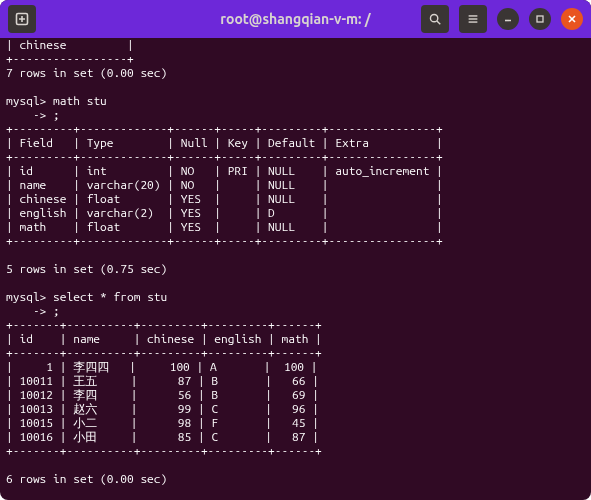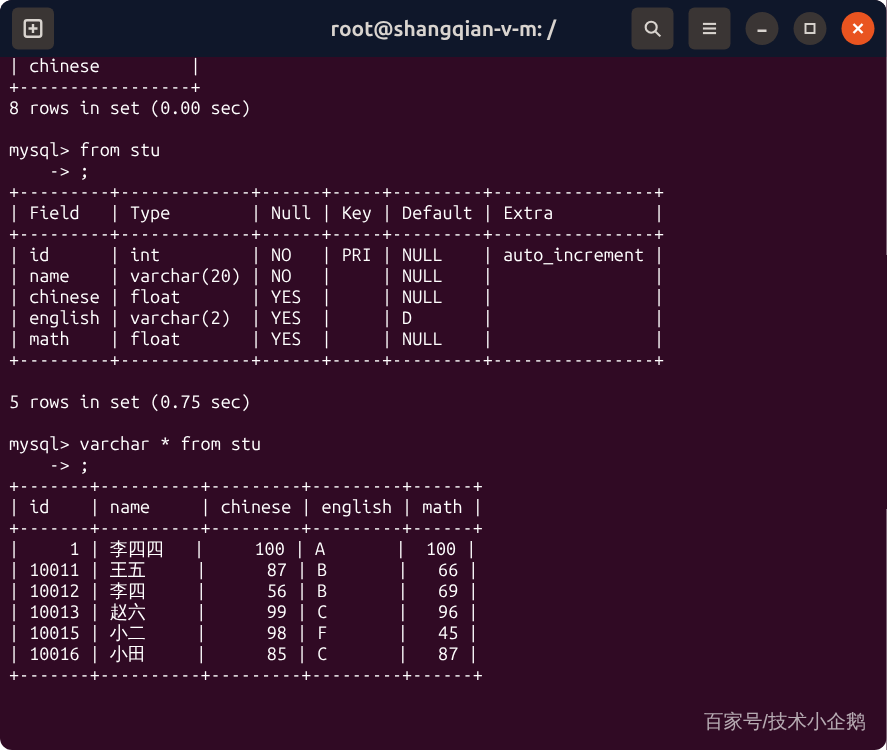--- a/index.html
+++ b/index.html
@@ -5,21 +5,21 @@
   * { margin: 0; padding: 0; box-sizing: border-box; }
   html, body { width: 591px; height: 500px; overflow: hidden; font-family: "Ubuntu Mono", "Consolas", monospace; }
   .window {
     width: 591px; height: 500px;
     background: #300a24;
     display: flex; flex-direction: column;
     border-radius: 8px; overflow: hidden;
   }
   .titlebar {
     height: 38px;
-    background: #0f172a;
+    background: #6d28d9;
     display: flex; align-items: center;
     padding: 0 8px;
     color: #d9d4cf;
     font-family: "Ubuntu", sans-serif;
     font-size: 14px;
     position: relative;
   }
   .title-left { display: flex; align-items: center; gap: 6px; }
   .tab-btn {
     width: 28px; height: 28px;
@@ -109,44 +109,45 @@
         <svg viewBox="0 0 10 10" stroke="currentColor" stroke-width="1.6">
             <line x1="2" y1="2" x2="8" y2="8"></line>
             <line x1="8" y1="2" x2="2" y2="8"></line>
           </svg>
       </div>
     </div>
   </div>
 
   <div class="terminal"><span>| chinese         |</span>
 <span>+-----------------+</span>
-<span>8 rows in set (0.00 sec)</span>
+<span>7 rows in set (0.00 sec)</span>
 
-<span>mysql&gt;</span> <span>from stu</span>
+<span>mysql&gt;</span> <span>math stu</span>
 <span>    -&gt; </span>;
 <span id="desc-table">+---------+-------------+------+-----+---------+----------------+
 | Field   | Type        | Null | Key | Default | Extra          |
 +---------+-------------+------+-----+---------+----------------+
 | id      | int         | NO   | PRI | NULL    | auto_increment |
 | name    | varchar(20) | NO   |     | NULL    |                |
 | chinese | float       | YES  |     | NULL    |                |
 | english | varchar(2)  | YES  |     | D       |                |
 | math    | float       | YES  |     | NULL    |                |
 +---------+-------------+------+-----+---------+----------------+
 </span>
 <span>5 rows in set (0.75 sec)</span>
 
-<span>mysql&gt;</span> <span>varchar * from stu</span>
+<span>mysql&gt;</span> <span>select * from stu</span>
 <span>    -&gt; </span>;
 <span id="select-table">+-------+----------+---------+---------+------+
 | id    | name     | chinese | english | math |
 +-------+----------+---------+---------+------+
 |     1 | 李四四   |     100 | A       |  100 |
 | 10011 | 王五     |      87 | B       |   66 |
 | 10012 | 李四     |      56 | B       |   69 |
 | 10013 | 赵六     |      99 | C       |   96 |
 | 10015 | 小二     |      98 | F       |   45 |
 | 10016 | 小田     |      85 | C       |   87 |
 +-------+----------+---------+---------+------+
 </span>
+<span>6 rows in set (0.00 sec)</span>
 
- <div class="watermark">百家号/技术小企鹅</div></div>
+ </div>
 </div>
 
 </body></html>

